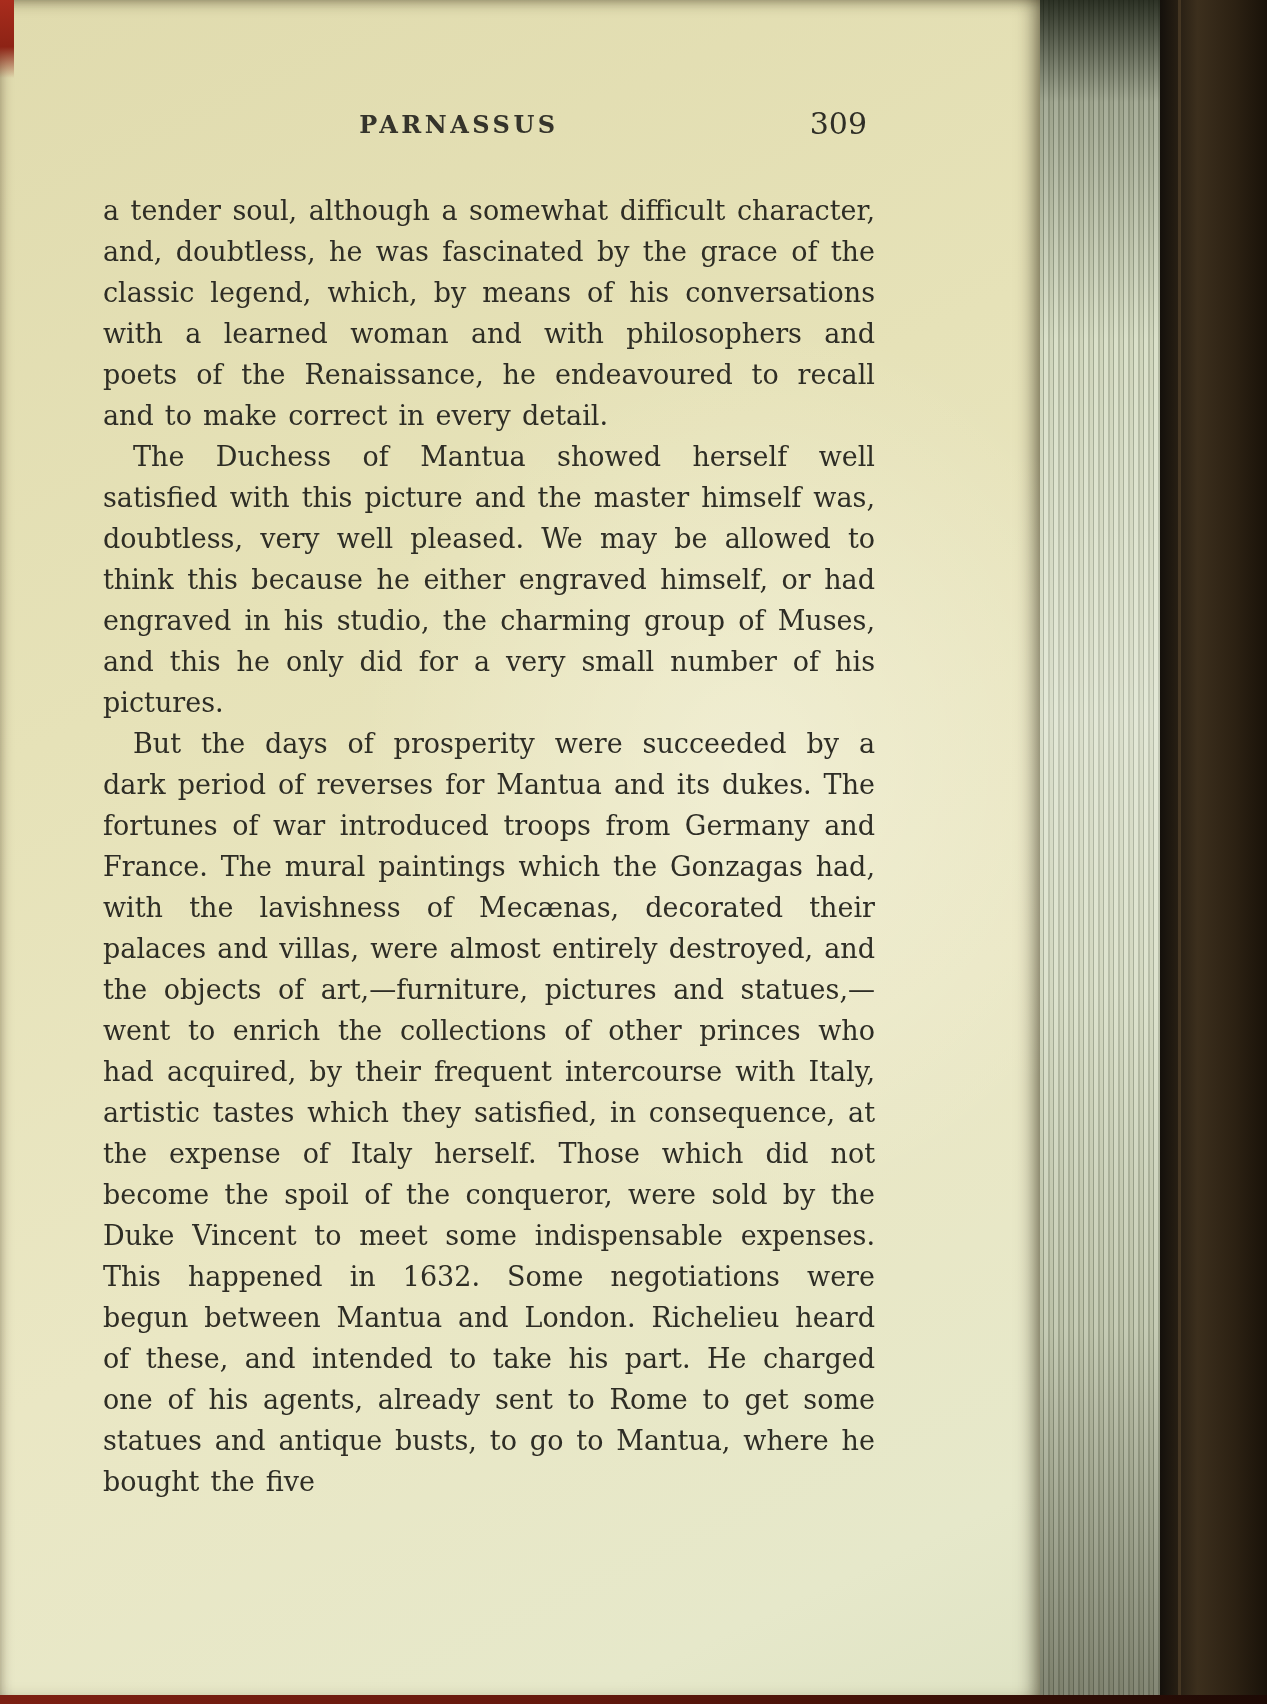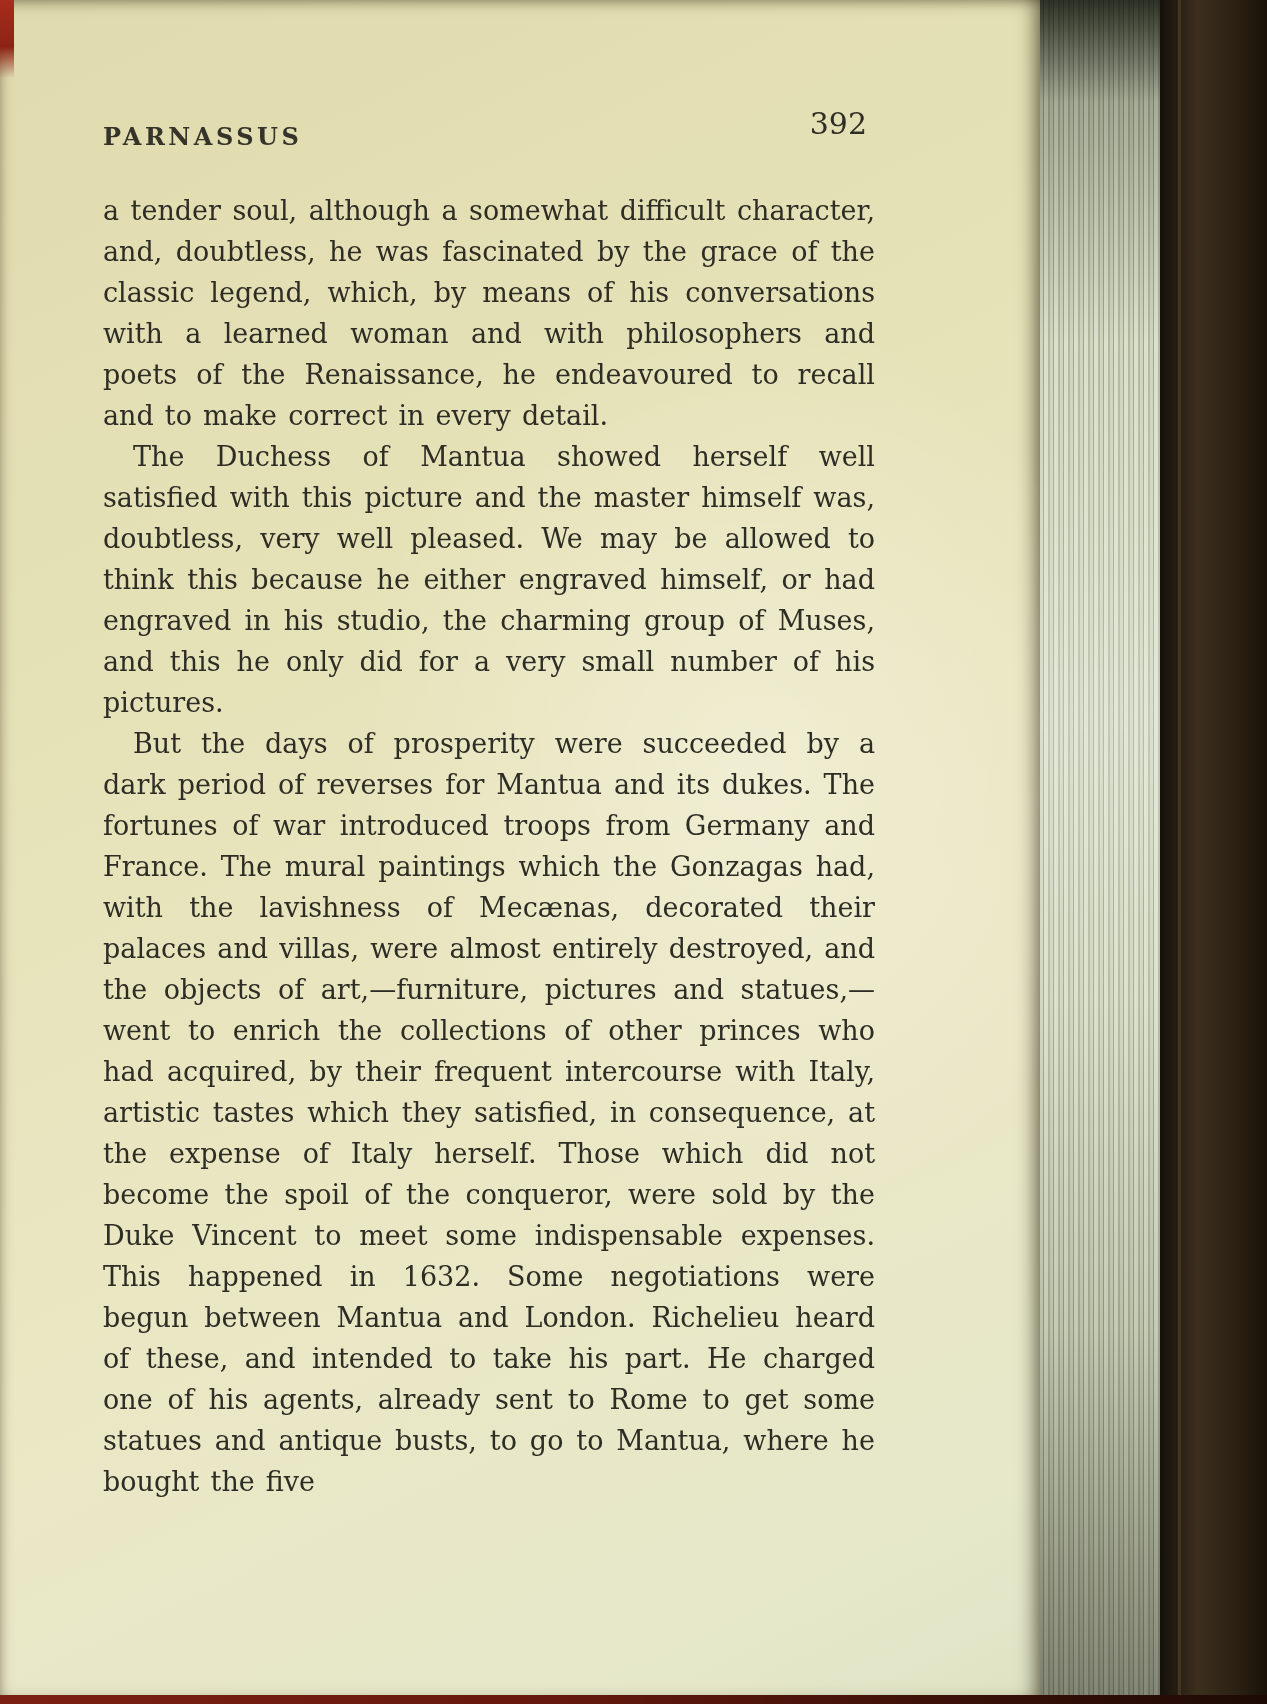--- a/index.html
+++ b/index.html
@@ -99,26 +99,25 @@
     color: #2e2d25;
   }
   .header {
     position: relative;
     height: 44px;
     margin-bottom: 14px;
   }
   .running-title {
     position: absolute;
     left: 0; right: 60px;
-    text-align: left;
+    text-align: center;
     font-size: 24px;
     font-weight: 700;
     letter-spacing: 3.5px;
     color: #35342b;
-    margin-top: 12px;
   }
   .page-number {
     position: absolute;
     right: 8px;
     top: -4px;
     font-size: 30px;
     color: #2f2e26;
   }
   .body-text {
     font-size: 27px;
@@ -138,21 +137,21 @@
 </head>
 <body>
 
 <div class="scan">
 
   <div class="paper">
     <div class="content">
 
       <div class="header">
         <div class="running-title">PARNASSUS</div>
-        <div class="page-number">392</div>
+        <div class="page-number">309</div>
       </div>
 
       <div class="body-text">
         <p class="no-indent">a tender soul, although a somewhat difficult character, and, doubtless, he was fascinated by the grace of the classic legend, which, by means of his conversations with a learned woman and with philosophers and poets of the Renaissance, he endeavoured to recall and to make correct in every detail.</p>
         <p>The Duchess of Mantua showed herself well satisfied with this picture and the master himself was, doubtless, very well pleased.  We may be allowed to think this because he either engraved himself, or had engraved in his studio, the charming group of Muses, and this he only did for a very small number of his pictures.</p>
         <p>But the days of prosperity were succeeded by a dark period of reverses for Mantua and its dukes.  The fortunes of war introduced troops from Germany and France.  The mural paintings which the Gonzagas had, with the lavishness of Mecænas, decorated their palaces and villas, were almost entirely destroyed, and the objects of art,—furniture, pictures and statues,—went to enrich the collections of other princes who had acquired, by their frequent intercourse with Italy, artistic tastes which they satisfied, in consequence, at the expense of Italy herself.  Those which did not become the spoil of the conqueror, were sold by the Duke Vincent to meet some indispensable expenses.  This happened in 1632.  Some negotiations were begun between Mantua and London.  Richelieu heard of these, and intended to take his part.  He charged one of his agents, already sent to Rome to get some statues and antique busts, to go to Mantua, where he bought the five</p>
       </div>
 
     </div>
   </div>

